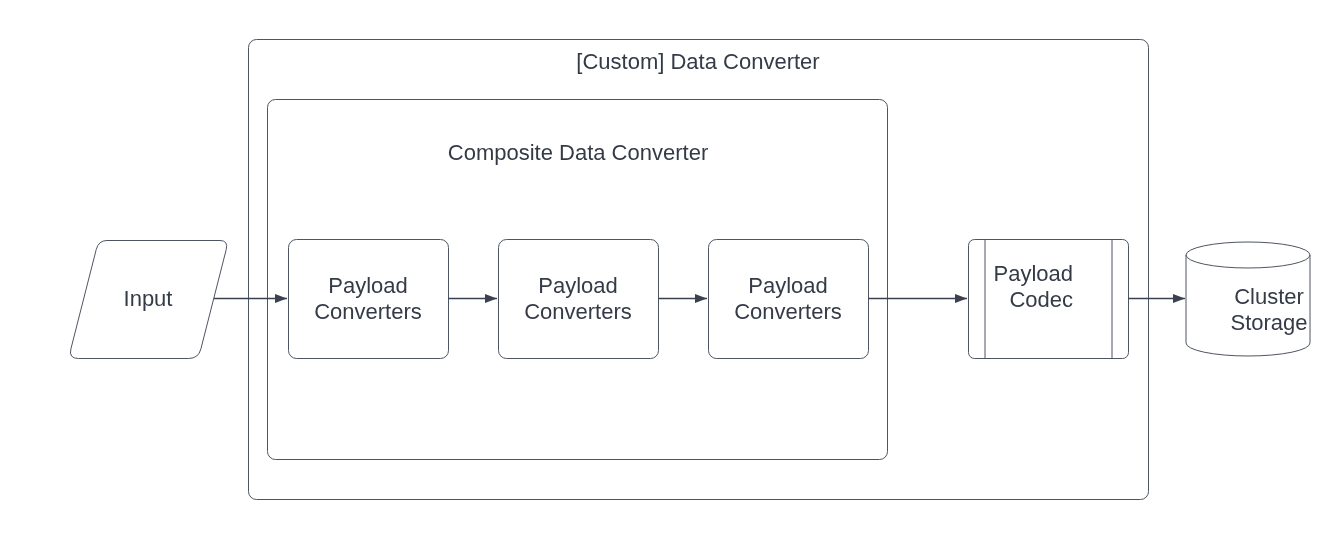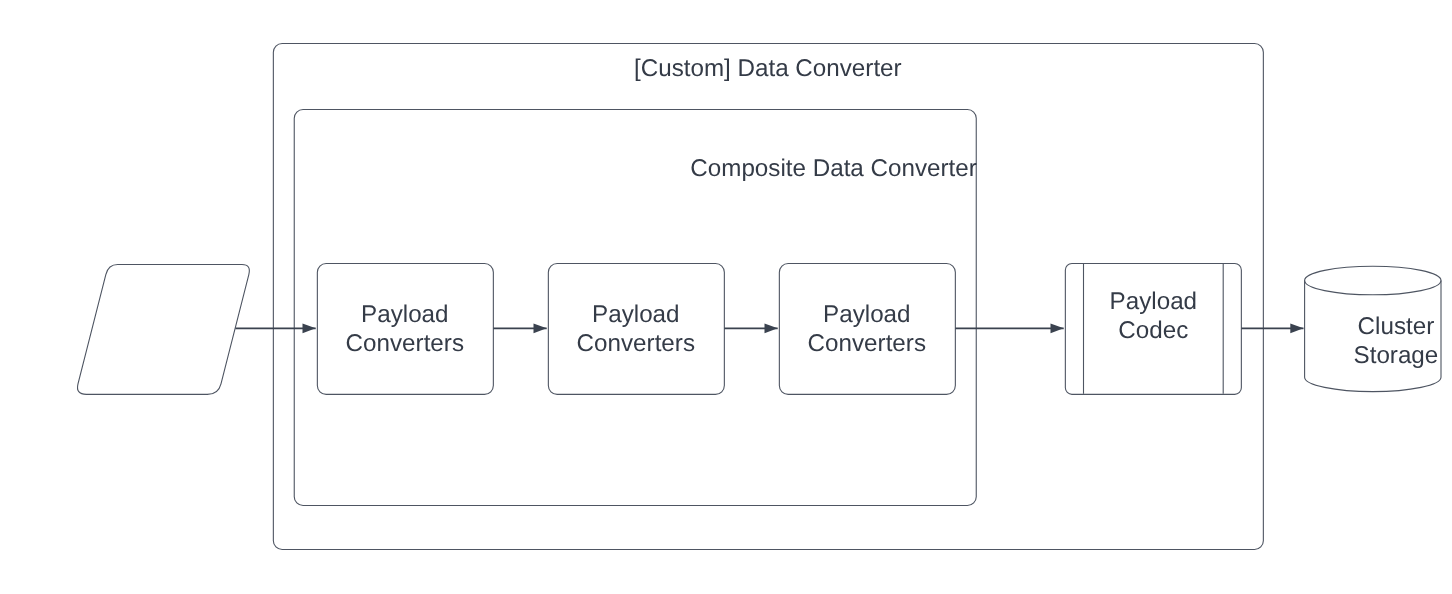--- a/index.html
+++ b/index.html
@@ -82,26 +82,27 @@
       <line x1="186" y1="298.5" x2="259" y2="298.5" marker-end="url(#arrowhead)"></line>
       <line x1="420.5" y1="298.5" x2="469" y2="298.5" marker-end="url(#arrowhead)"></line>
       <line x1="630.5" y1="298.5" x2="679" y2="298.5" marker-end="url(#arrowhead)"></line>
       <line x1="840.5" y1="298.5" x2="939" y2="298.5" marker-end="url(#arrowhead)"></line>
       <line x1="1100.5" y1="298.5" x2="1157" y2="298.5" marker-end="url(#arrowhead)"></line>
     </g>
   </svg>
 
   <div class="title" style="left:220px; top:49px; width:900px;">[Custom] Data Converter</div>
 
-  <div class="title" style="left:240px; top:140px; width:620px;text-align:right;">Composite Data Converter</div>
+  <div class="title" style="left:240px; top:140px; width:620px;">Composite Data Converter</div>
 
+  <div class="label" style="left:40px; top:240px; width:160px; height:118px;">Input</div>
 
   <div class="label" style="left:260px; top:239px; width:160px; height:120px;">Payload Converters</div>
 
   <div class="label" style="left:470px; top:239px; width:160px; height:120px;">Payload Converters</div>
 
   <div class="label" style="left:680px; top:239px; width:160px; height:120px;">Payload Converters</div>
 
-  <div class="label" style="left:957px; top:239px; width:127px; height:96px;">Payload Codec</div>
+  <div class="label" style="left:918px; top:239px; width:127px; height:96px;text-align:right;">Payload Codec</div>
 
   <div class="label" style="left:1158px; top:257px; width:124px; height:106px;padding-left:21px;">Cluster Storage</div>
 
 </div>
 
 </body></html>

